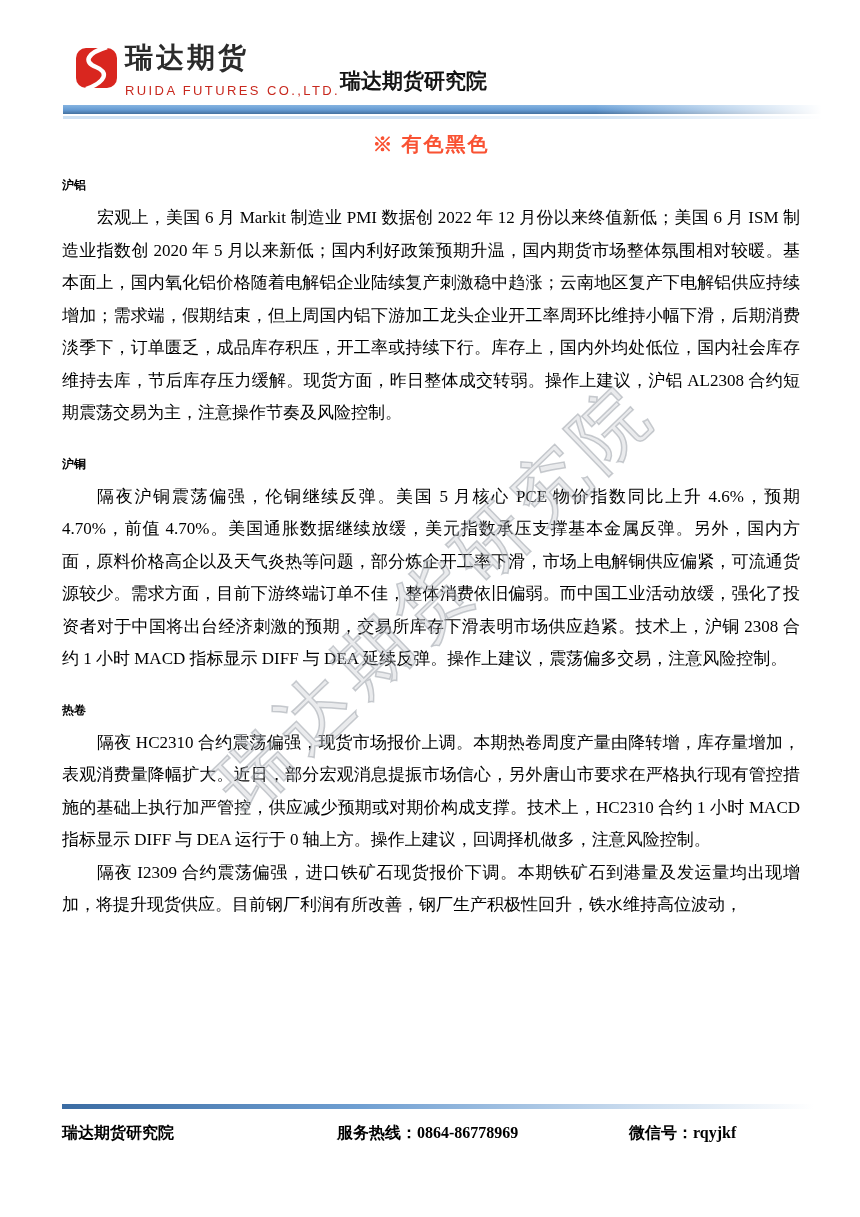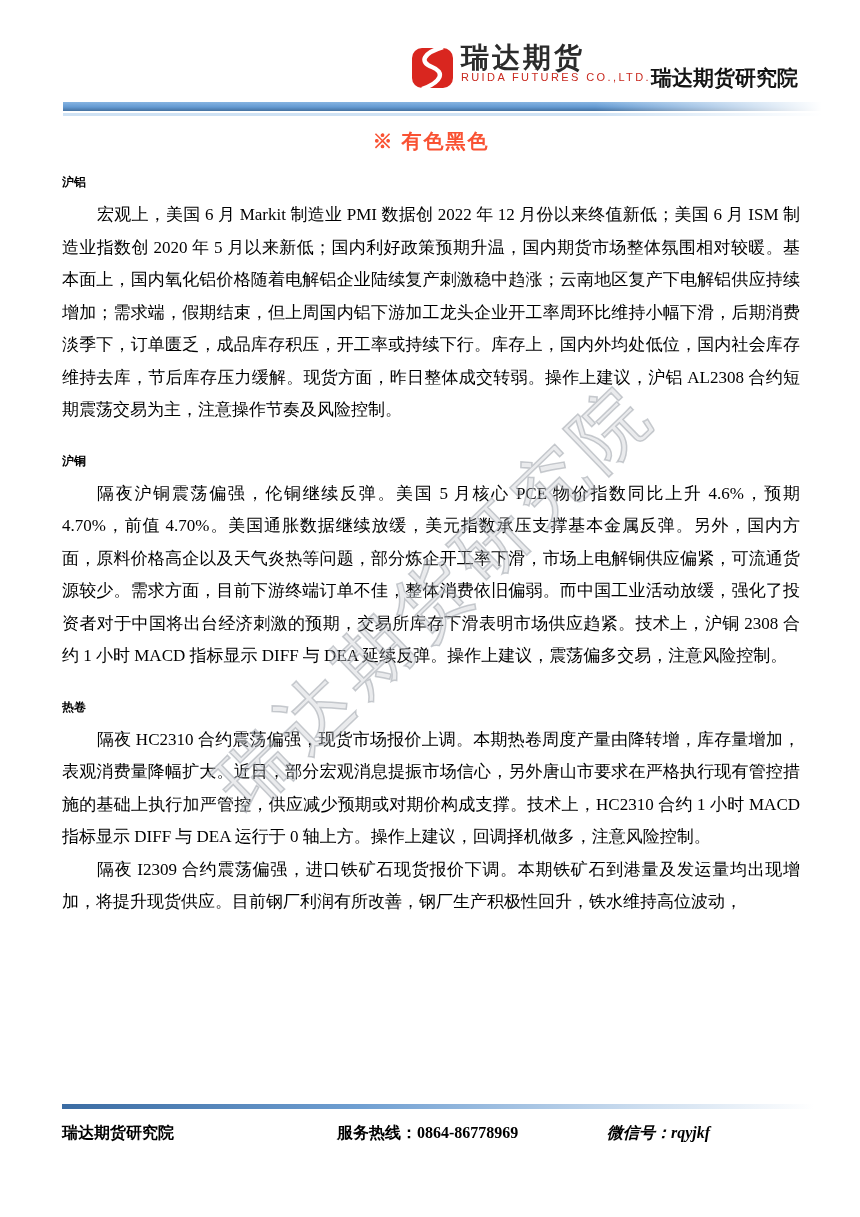--- a/index.html
+++ b/index.html
@@ -1,28 +1,28 @@
 <!DOCTYPE html>
 <html lang="zh"><head>
 <meta charset="utf-8">
 <style>
   html,body{margin:0;padding:0;background:#ffffff;}
   body{width:860px;height:1217px;font-family:"Liberation Serif","DejaVu Serif",serif;color:#000;}
   .page{position:relative;width:860px;height:1217px;overflow:hidden;background:#fff;}
 
   
-  .header-row{display:flex;justify-content:flex-end;align-items:flex-end;
+  .header-row{display:flex;justify-content:flex-start;align-items:flex-end;
     padding:44px 62px 8px 75px;}
   .brand{display:flex;align-items:flex-start;gap:6px;}
   .brand-mark{flex:0 0 auto;}
   .brand-text{display:flex;flex-direction:column;line-height:1;}
   .brand-cn{font-family:"Liberation Sans","DejaVu Sans",sans-serif;font-weight:bold;
     font-size:28px;letter-spacing:3px;color:#2b2b2b;}
-  .brand-en{font-family:"Liberation Sans","DejaVu Sans",sans-serif;font-size:11px;
-    letter-spacing:2.4px;color:#c8281e;margin-top:0;}
+  .brand-en{font-family:"Liberation Sans","DejaVu Sans",sans-serif;font-size:13px;
+    letter-spacing:2.4px;color:#c8281e;margin-top:12px;}
   .header-org{font-family:"Liberation Sans","DejaVu Sans",sans-serif;font-size:21px;
     font-weight:600;color:#141414;padding-bottom:2px;}
 
   
   .header-rule{position:relative;margin:0 15px 0 63px;height:15px;}
   .header-rule .bar{height:9px;
     background:linear-gradient(to bottom,#86b4e1 0%,#649ad2 55%,#44719f 100%);}
   .header-rule .thin{height:3px;margin-top:2px;background:#cfe2f4;}
   .header-rule .fade{position:absolute;inset:0;
     background:linear-gradient(to right,rgba(255,255,255,0) 68%,#ffffff 97%);}
@@ -47,21 +47,21 @@
     color:rgba(173,178,186,0.26);-webkit-text-stroke:1.5px rgba(158,164,172,0.55);
     pointer-events:none;user-select:none;}
 
   
   .footer-rule{position:absolute;left:62px;right:15px;top:1104px;height:5px;
     background:linear-gradient(to right,#3b6ca3 0%,#6f9fd2 38%,#cfdff0 75%,#ffffff 96%);}
   .footer-row{position:absolute;left:0;top:1118px;width:860px;height:30px;
     font-size:16px;font-weight:bold;line-height:30px;}
   .footer-org{position:absolute;left:62px;}
   .footer-hotline{position:absolute;left:337px;}
-  .footer-wechat{position:absolute;left:607px;font-style:italic;}
+  .footer-wechat{position:absolute;left:629px;}
 </style>
 </head>
 <body>
 
 <div class="page">
 
   <div class="header-row">
     <div class="brand">
       <span class="brand-mark">
         <svg width="44" height="46" viewBox="0 0 44 46" aria-hidden="true">

